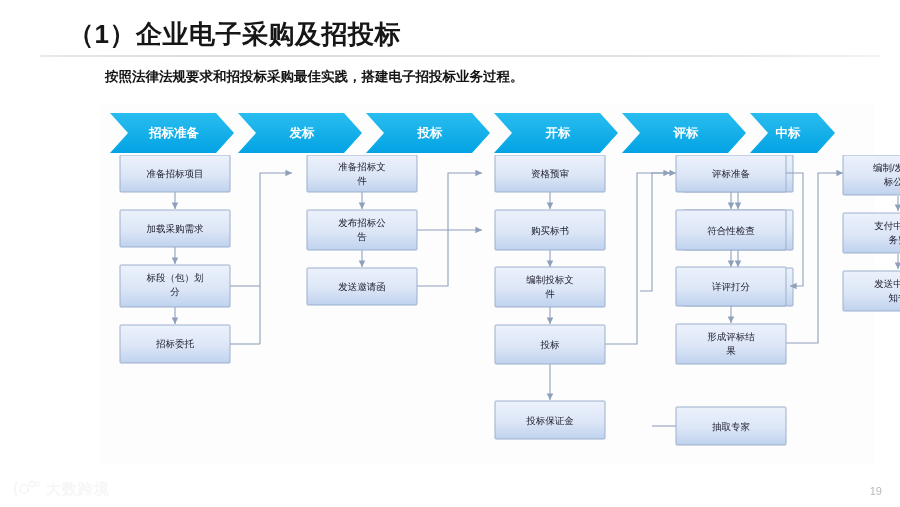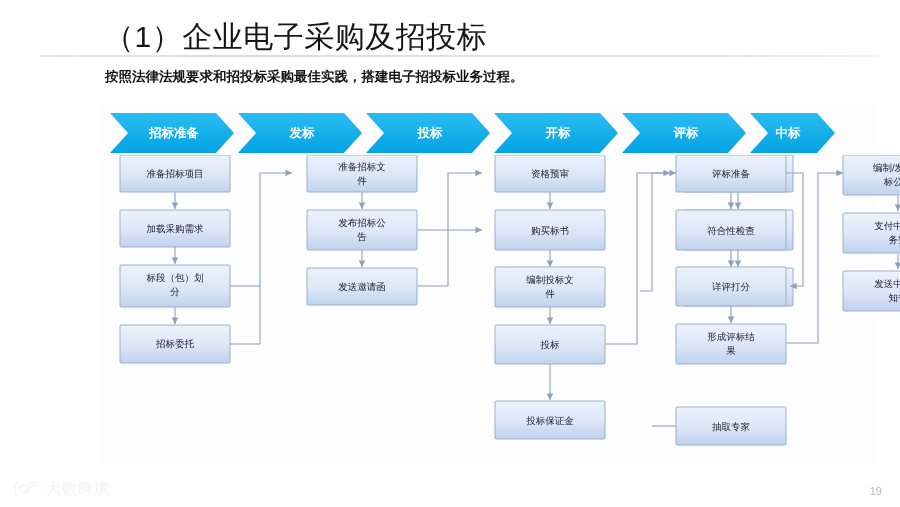--- a/index.html
+++ b/index.html
@@ -14,26 +14,25 @@
     overflow: hidden;
     font-family: "Liberation Sans", "DejaVu Sans", sans-serif;
     color: #1a1a1a;
   }
 
   
   #slide-title {
     position: absolute;
     left: 68px;
     top: 17px;
-    font-size: 30px;
-    font-weight: normal;
+    font-size: 26px;
+    font-weight: bold;
     letter-spacing: 0.5px;
     color: #161616;
     white-space: nowrap;
-    margin-left: 36px;
   }
   #title-divider {
     position: absolute;
     left: 40px;
     top: 55px;
     width: 840px;
     height: 2px;
     background: linear-gradient(to right, #e9e9e9, #dcdcdc 20%, #e4e4e4 80%, #f3f3f3);
   }
   #slide-subtitle {

